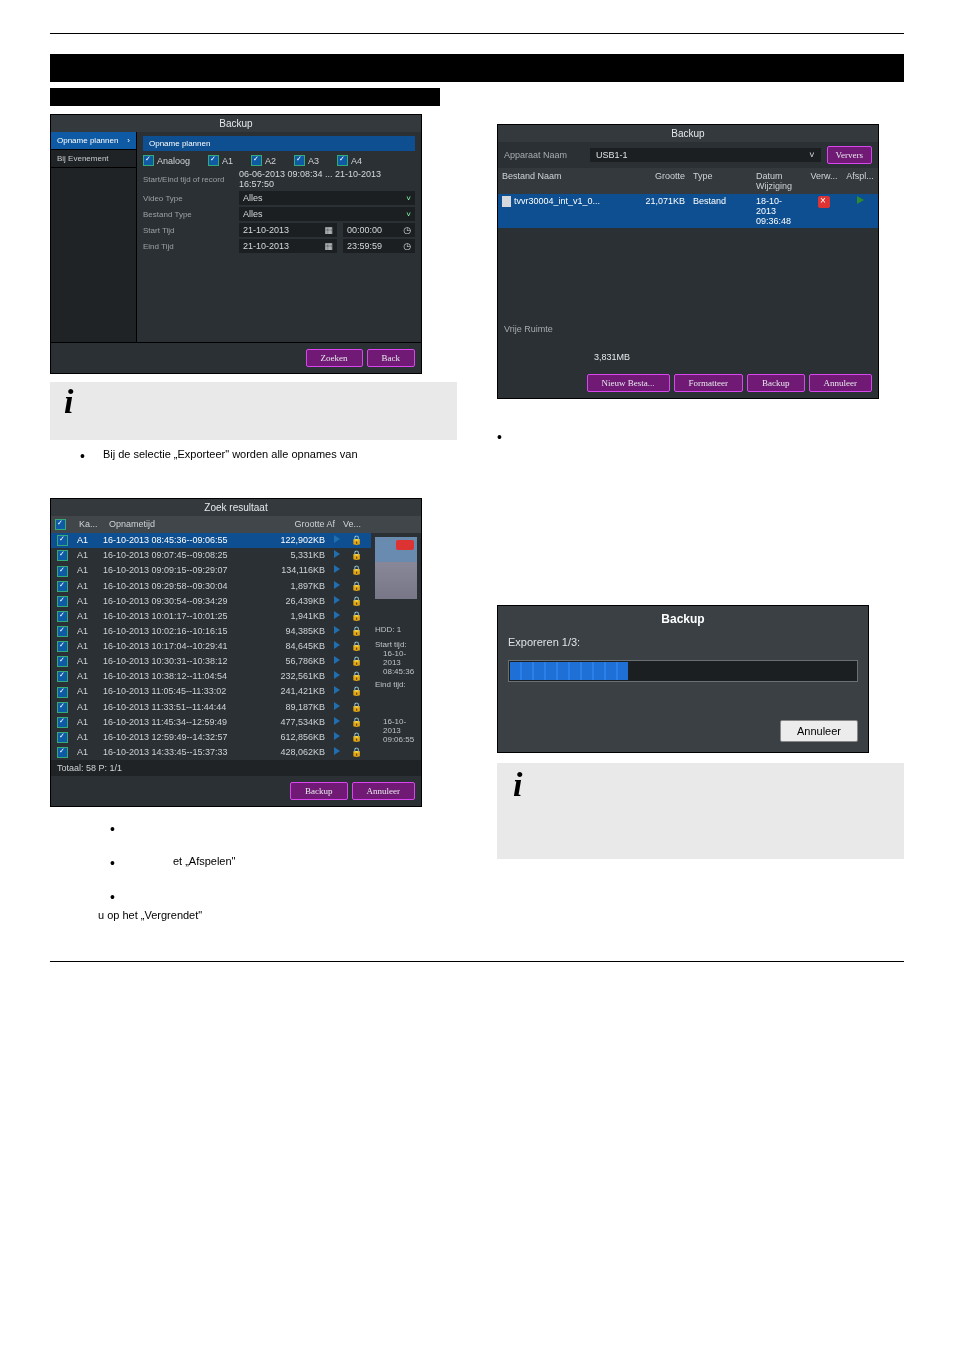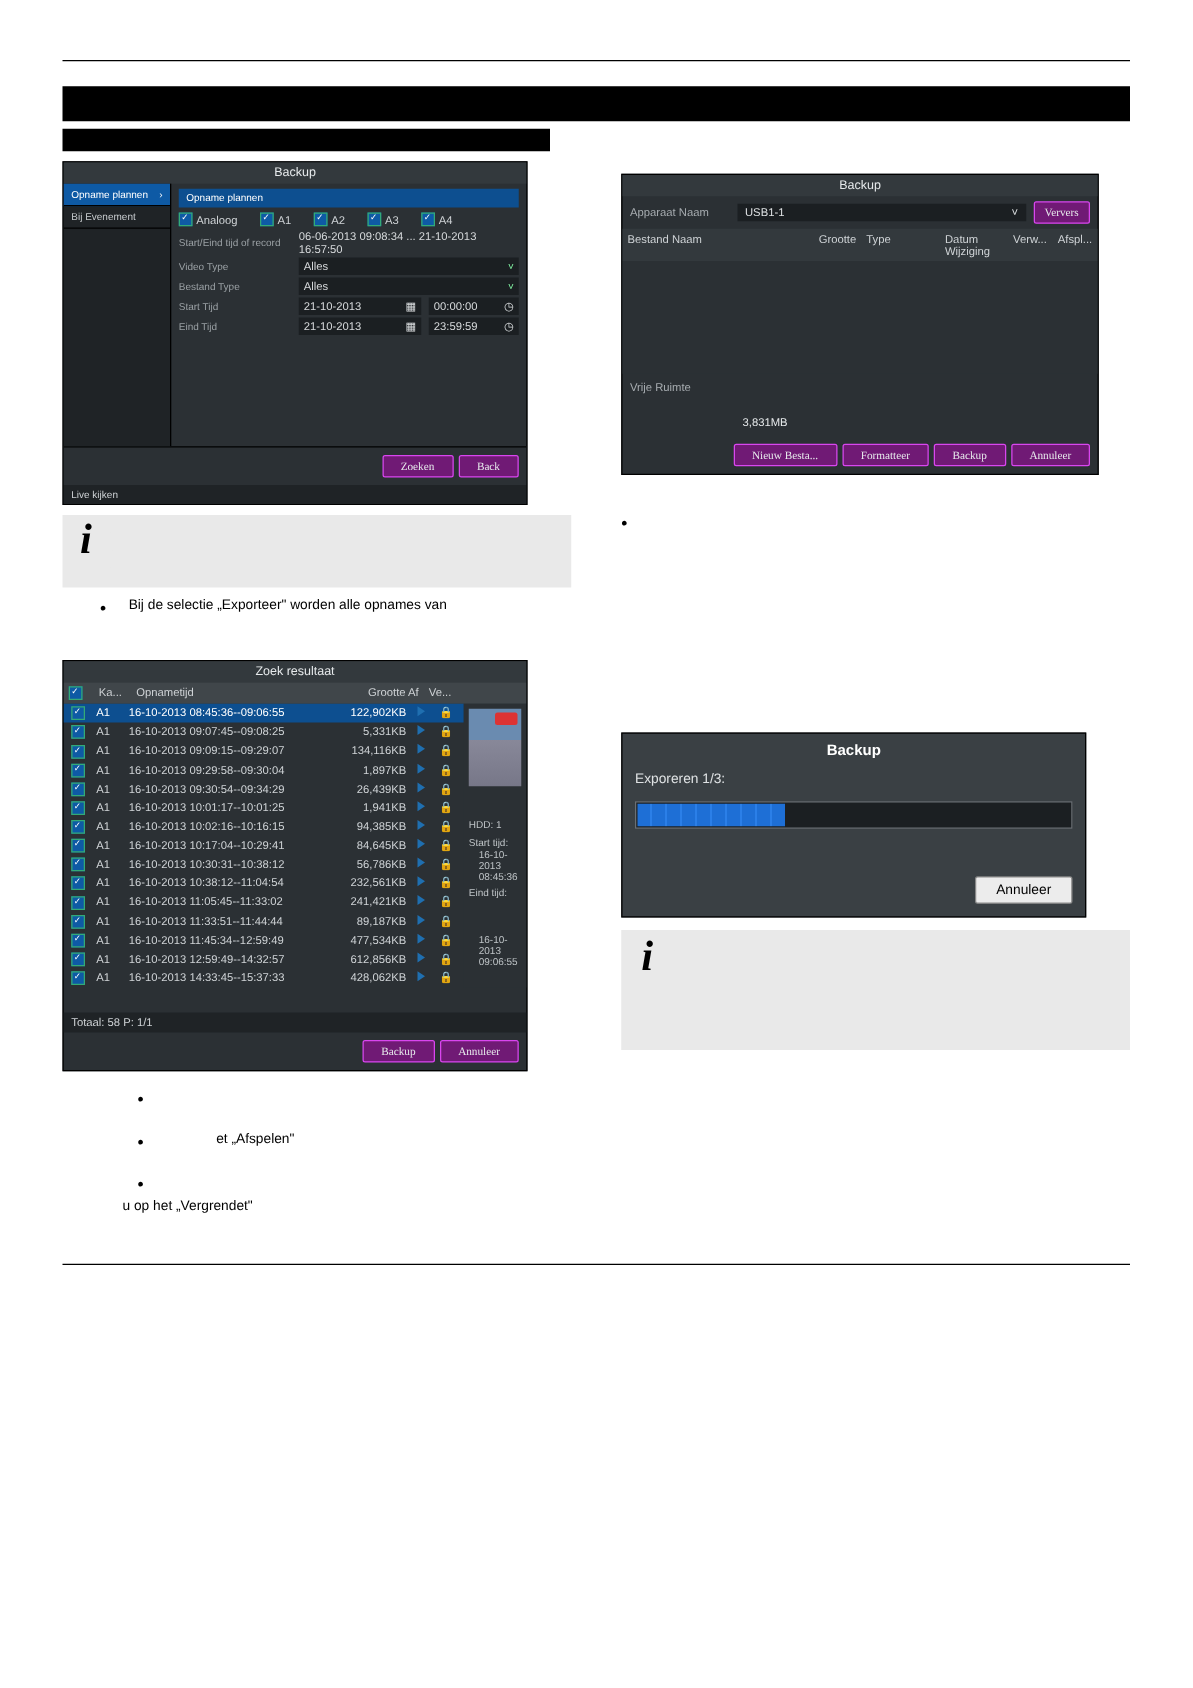--- a/index.html
+++ b/index.html
@@ -1,16 +1,16 @@
 <!DOCTYPE html>
 <html><head>
 <meta charset="utf-8">
 <style>
   body { margin:0; font-family: Arial, sans-serif; font-size:11px; color:#000; background:#fff; }
-  .page { width:954px; margin:0 auto; padding:48px 50px; box-sizing:border-box; position:relative; }
+  .page { width:954px; margin:0 auto; padding:33px 50px; box-sizing:border-box; position:relative; }
   .rule { border-top:1px solid #000; margin:0 0 20px 0; }
   .rule-bottom { border-top:1px solid #000; margin:40px 0 0 0; }
   .blackbar { background:#000; height:28px; margin-bottom:6px; }
   .blackbar2 { background:#000; height:18px; width:390px; margin-bottom:8px; }
 
   .two-col { display:flex; gap:40px; }
   .col { flex:1; }
 
   
   .shot { background:#2b3034; color:#cfd3d6; font-size:9px; border:1px solid #000; }
@@ -69,21 +69,21 @@
   .s3-body { display:flex;}
   .s3-rows { flex:1;}
   .s3-row { display:flex; font-size:9px; padding:1px 4px;}
   .s3-row.sel { background:#0d4f90; color:#fff;}
   .s3-row div{padding:1px 2px;}
   .lock{color:#cfd3d6;}
   .play-s{ width:0;height:0; border-left:6px solid #1f6fb0; border-top:4px solid transparent; border-bottom:4px solid transparent; display:inline-block;}
   .s3-side { width:100px; background:#2b3034; padding:4px; font-size:8px; color:#bfc4c7;}
   .thumb { width:100%; height:62px; background:linear-gradient(180deg,#6a8bb0 40%, #889 40%, #778 100%); margin-bottom:6px; position:relative;}
   .thumb .logo{position:absolute; top:3px; right:3px; width:18px;height:10px;background:#d33;border-radius:2px;}
-  .s3-totals { background:#1f2326; padding:3px 6px; font-size:9px;margin-top:20px;}
+  .s3-totals { background:#1f2326; padding:3px 6px; font-size:9px;}
   .s3-totals2 { background:#33393d; padding:5px 6px; font-size:9px; margin-top:6px;}
   .s3-btns { display:flex; justify-content:flex-end; gap:4px; padding:6px;}
 
   
   .shot4 { width:370px; color:#e6e9eb; background:#3a4044; border:1px solid #000; font-size:11px;}
   .s4-title { text-align:center; font-weight:bold; color:#fff; padding:6px 0; font-size:12px;}
   .s4-lbl { padding:4px 10px; color:#dfe2e4;}
   .s4-bar-wrap { margin:8px 10px; background:#1b1f22; border:1px solid #6b7075; height:18px; padding:1px;}
   .s4-bar { height:100%; width:34%; background:repeating-linear-gradient(90deg,#1e6fd6 0 10px,#2b7fe8 10px 12px);}
   .s4-btns { display:flex; justify-content:flex-end; padding:30px 10px 10px;}
@@ -184,21 +184,20 @@
                   <span>23:59:59</span>
                   <span>◷</span>
                 </div>
               </div>
           </div>
         </div>
         <div class="s1-footer">
           <div class="btn-dark">Zoeken</div>
           <div class="btn-dark">Back</div>
         </div>
-        <div class="s1-live">Live kijken</div>
       </div>
 
       <div class="info">
         <div class="info-i">i</div>
         <div style="flex:1">
           <ul>
             <li>•</li>
             <li>•</li>
             <li>•</li>
           </ul>
@@ -397,20 +396,28 @@
           <div class="btn-dark" style="padding:3px 8px;">Ververs</div>
         </div>
         <div class="s2-headers">
           <div class="s2-col-name">Bestand Naam</div>
           <div class="s2-col-size">Grootte</div>
           <div class="s2-col-type">Type</div>
           <div class="s2-col-date">Datum Wijziging</div>
           <div class="s2-col-del">Verw...</div>
           <div class="s2-col-play">Afspl...</div>
         </div>
+        <div class="s2-filerow">
+          <div class="s2-col-name"><span class="icon-file"></span><span>tvvr30004_int_v1_0...</span></div>
+          <div class="s2-col-size">21,071KB</div>
+          <div class="s2-col-type">Bestand</div>
+          <div class="s2-col-date">18-10-2013 09:36:48</div>
+          <div class="s2-col-del"><span class="icon-del"></span></div>
+          <div class="s2-col-play"><span class="icon-play"></span></div>
+        </div>
         <div class="s2-space"></div>
         <div class="s2-free">
           <div class="s2-label">Vrije Ruimte</div>
           <div style="color:#e6e9eb;margin-top:28px;">3,831MB</div>
         </div>
         <div class="s2-btns">
           <div class="btn-dark">Nieuw Besta...</div>
           <div class="btn-dark">Formatteer</div>
           <div class="btn-dark">Backup</div>
           <div class="btn-dark">Annuleer</div>

